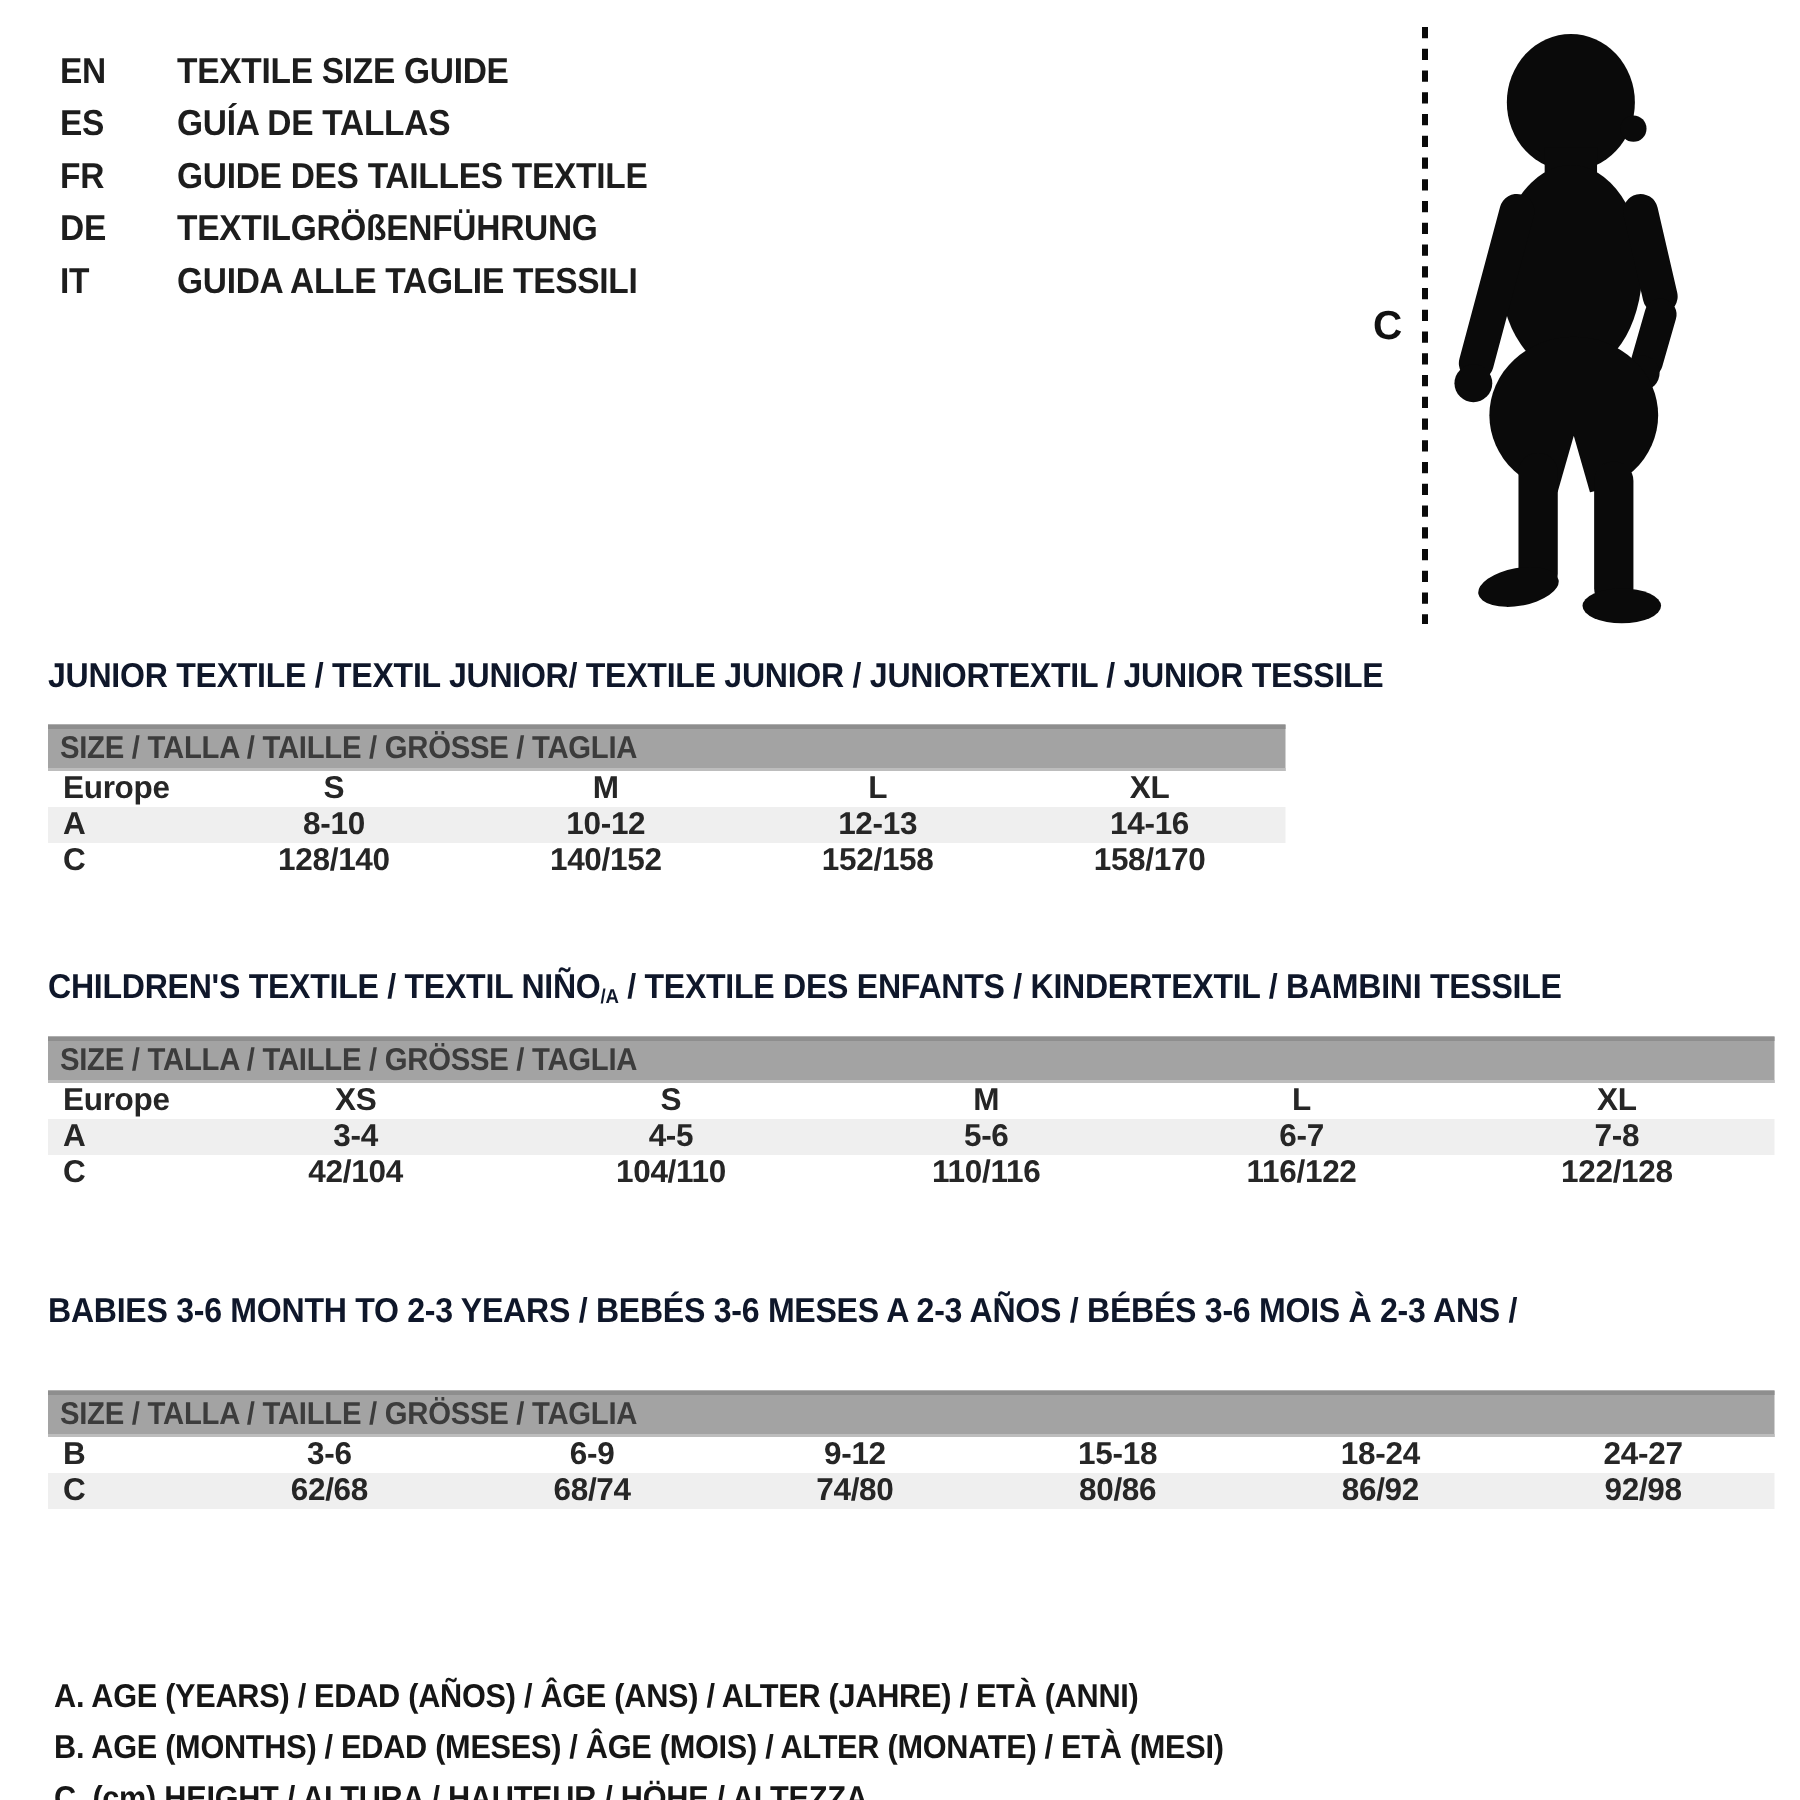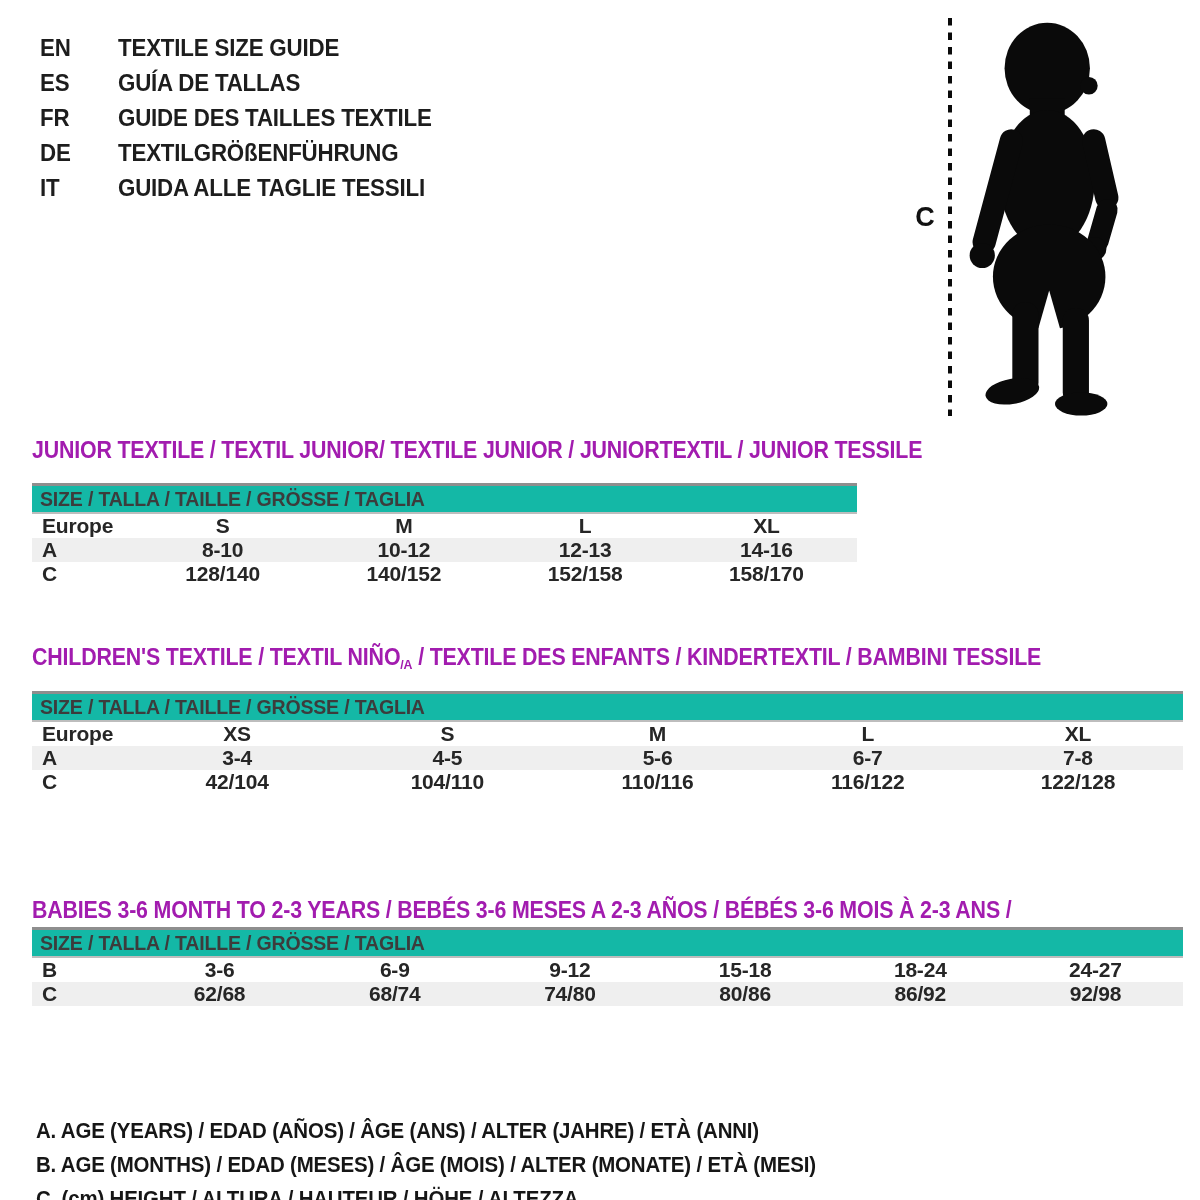--- a/index.html
+++ b/index.html
@@ -15,28 +15,28 @@
   .lang-row { display:flex; height:35px; align-items:center; }
   .lang-code { width:78px; }
 
   
   .figure { position:absolute; left:900px; top:8px; width:262px; height:416px; }
   .figure svg { position:absolute; left:0; top:0; }
   .measure-label { position:absolute; left:8px; top:194px; width:34px; text-align:center;
     font-size:27px; font-weight:bold; color:#111; }
 
   
-  .sec-title { position:absolute; left:32px; font-size:23px; font-weight:bold; color:#a21caf;text-decoration:underline; }
+  .sec-title { position:absolute; left:32px; font-size:23px; font-weight:bold; color:#0f172a;text-decoration:underline; }
   .sec-title .sub { font-size:0.58em; vertical-align:-0.28em; font-weight:bold; }
   .two-line { line-height:33px; }
 
   
   .size-table { position:absolute; left:32px; font-weight:bold; }
   .size-bar {
-    height:26px; line-height:26px; background:#14b8a6;
+    height:26px; line-height:26px; background:#a3a3a3;
     border-top:3px solid #8e8e8e; border-bottom:2px solid #bdbdbd;
     padding-left:8px; font-size:21px; color:#3c3c3c;
   }
   .trow { display:flex; height:24px; align-items:center; font-size:21px; color:#262626; }
   .trow.shaded { background:#efefef; }
   .tlabel { width:100px; padding-left:10px; box-sizing:border-box; }
   .tcell { flex:1; text-align:center; }
 
   
   .legend { position:absolute; left:36px; top:1114px; font-size:22px; font-weight:bold; color:#161616; }
@@ -148,21 +148,21 @@
   <div class="trow">
     <span class="tlabel">C</span>
     <span class="tcell">42/104</span>
     <span class="tcell">104/110</span>
     <span class="tcell">110/116</span>
     <span class="tcell">116/122</span>
     <span class="tcell">122/128</span>
   </div>
 </div>
 
-<div class="sec-title two-line" style="top:894px;">
+<div class="sec-title two-line" style="top:857px;">
   <div><span class="cx">BABIES 3-6 MONTH TO 2-3 YEARS / BEBÉS 3-6 MESES A 2-3 AÑOS / BÉBÉS 3-6 MOIS À 2-3 ANS /</span></div>
 </div>
 <div class="size-table" style="top:927px; width:1151px;">
   <div class="size-bar">
     <span class="cx">SIZE / TALLA / TAILLE / GRÖSSE / TAGLIA</span>
   </div>
   <div class="trow">
     <span class="tlabel">B</span>
     <span class="tcell">3-6</span>
     <span class="tcell">6-9</span>

